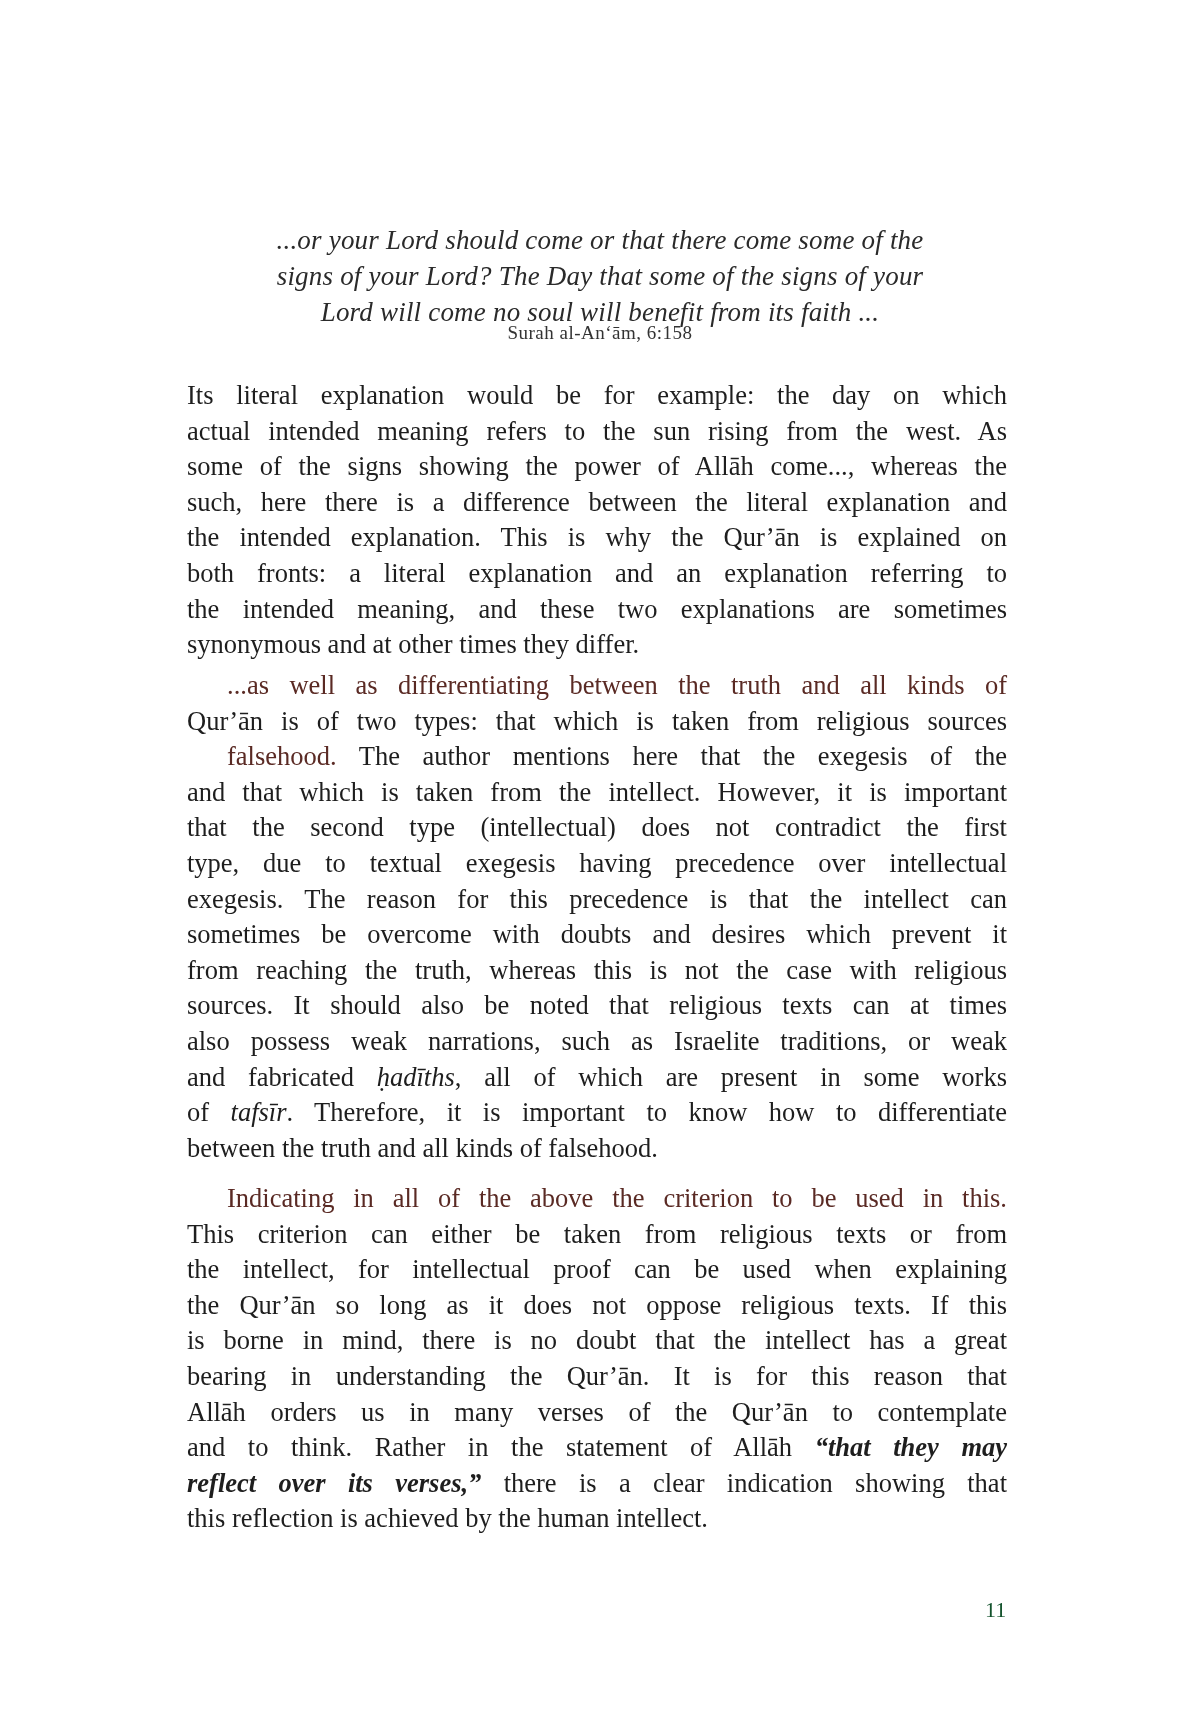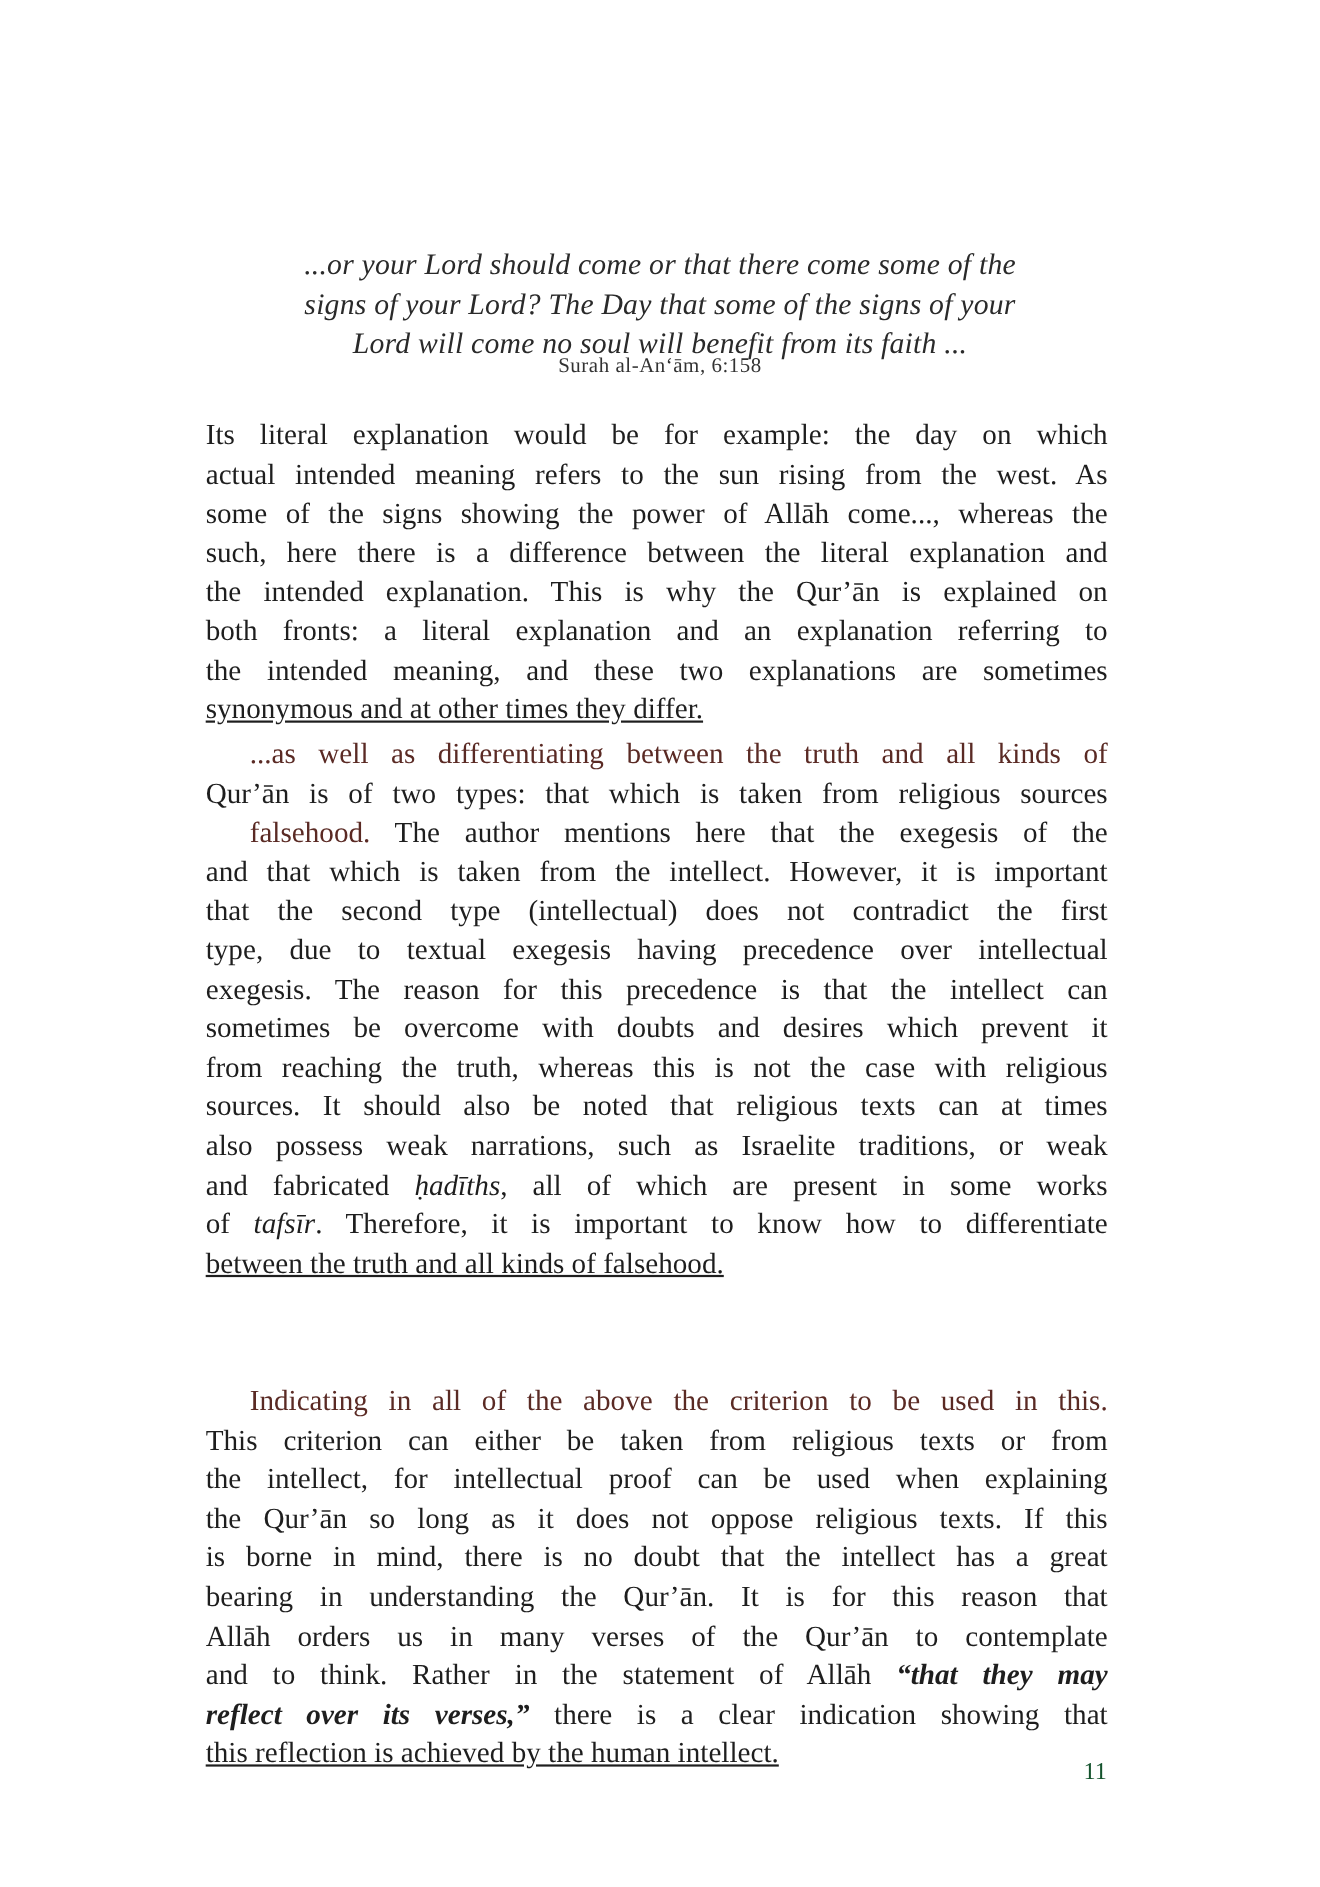--- a/index.html
+++ b/index.html
@@ -6,24 +6,24 @@
     body { width: 1200px; height: 1715px; position: relative; overflow: hidden;
       font-family: "Liberation Serif", "DejaVu Serif", serif; color: #1c1c1c; }
     .quote { position: absolute; left: 200px; top: 222px; width: 800px; text-align: center;
       font-style: italic; font-size: 27px; line-height: 36px; color: #2a2a2a; letter-spacing: 0.2px; }
     .quote .ql { display: block; }
     .cite { position: absolute; left: 200px; top: 322px; width: 800px; text-align: center;
       font-size: 19px; color: #333; letter-spacing: 0.5px; }
     .para { position: absolute; left: 187px; width: 820px; font-size: 26.5px; line-height: 35.6px;
       text-align: justify; color: #1e1e1e; }
     .para .ln { display: block; text-align: justify; text-align-last: justify; white-space: nowrap; }
-    .para .ln.last { text-align-last: left; text-decoration: underline; }
+    .para .ln.last { text-align-last: left; }
     .p1 { top: 378px; }
     .p2 { top: 668px; }
-    .p3 { top: 1256px; }
+    .p3 { top: 1181px; }
     .lead { color: #5a2a24; margin-left: 40px; }
     .ital { font-style: italic; }
     .boldital { font-style: italic; font-weight: bold; }
     .pageno { position: absolute; left: 985px; top: 1597px; font-size: 22px; color: #14532d; }
   </style>
 </head>
 <body>
 
 <div class="quote">
   <span class="ql">...or your Lord should come or that there come some of the</span>

